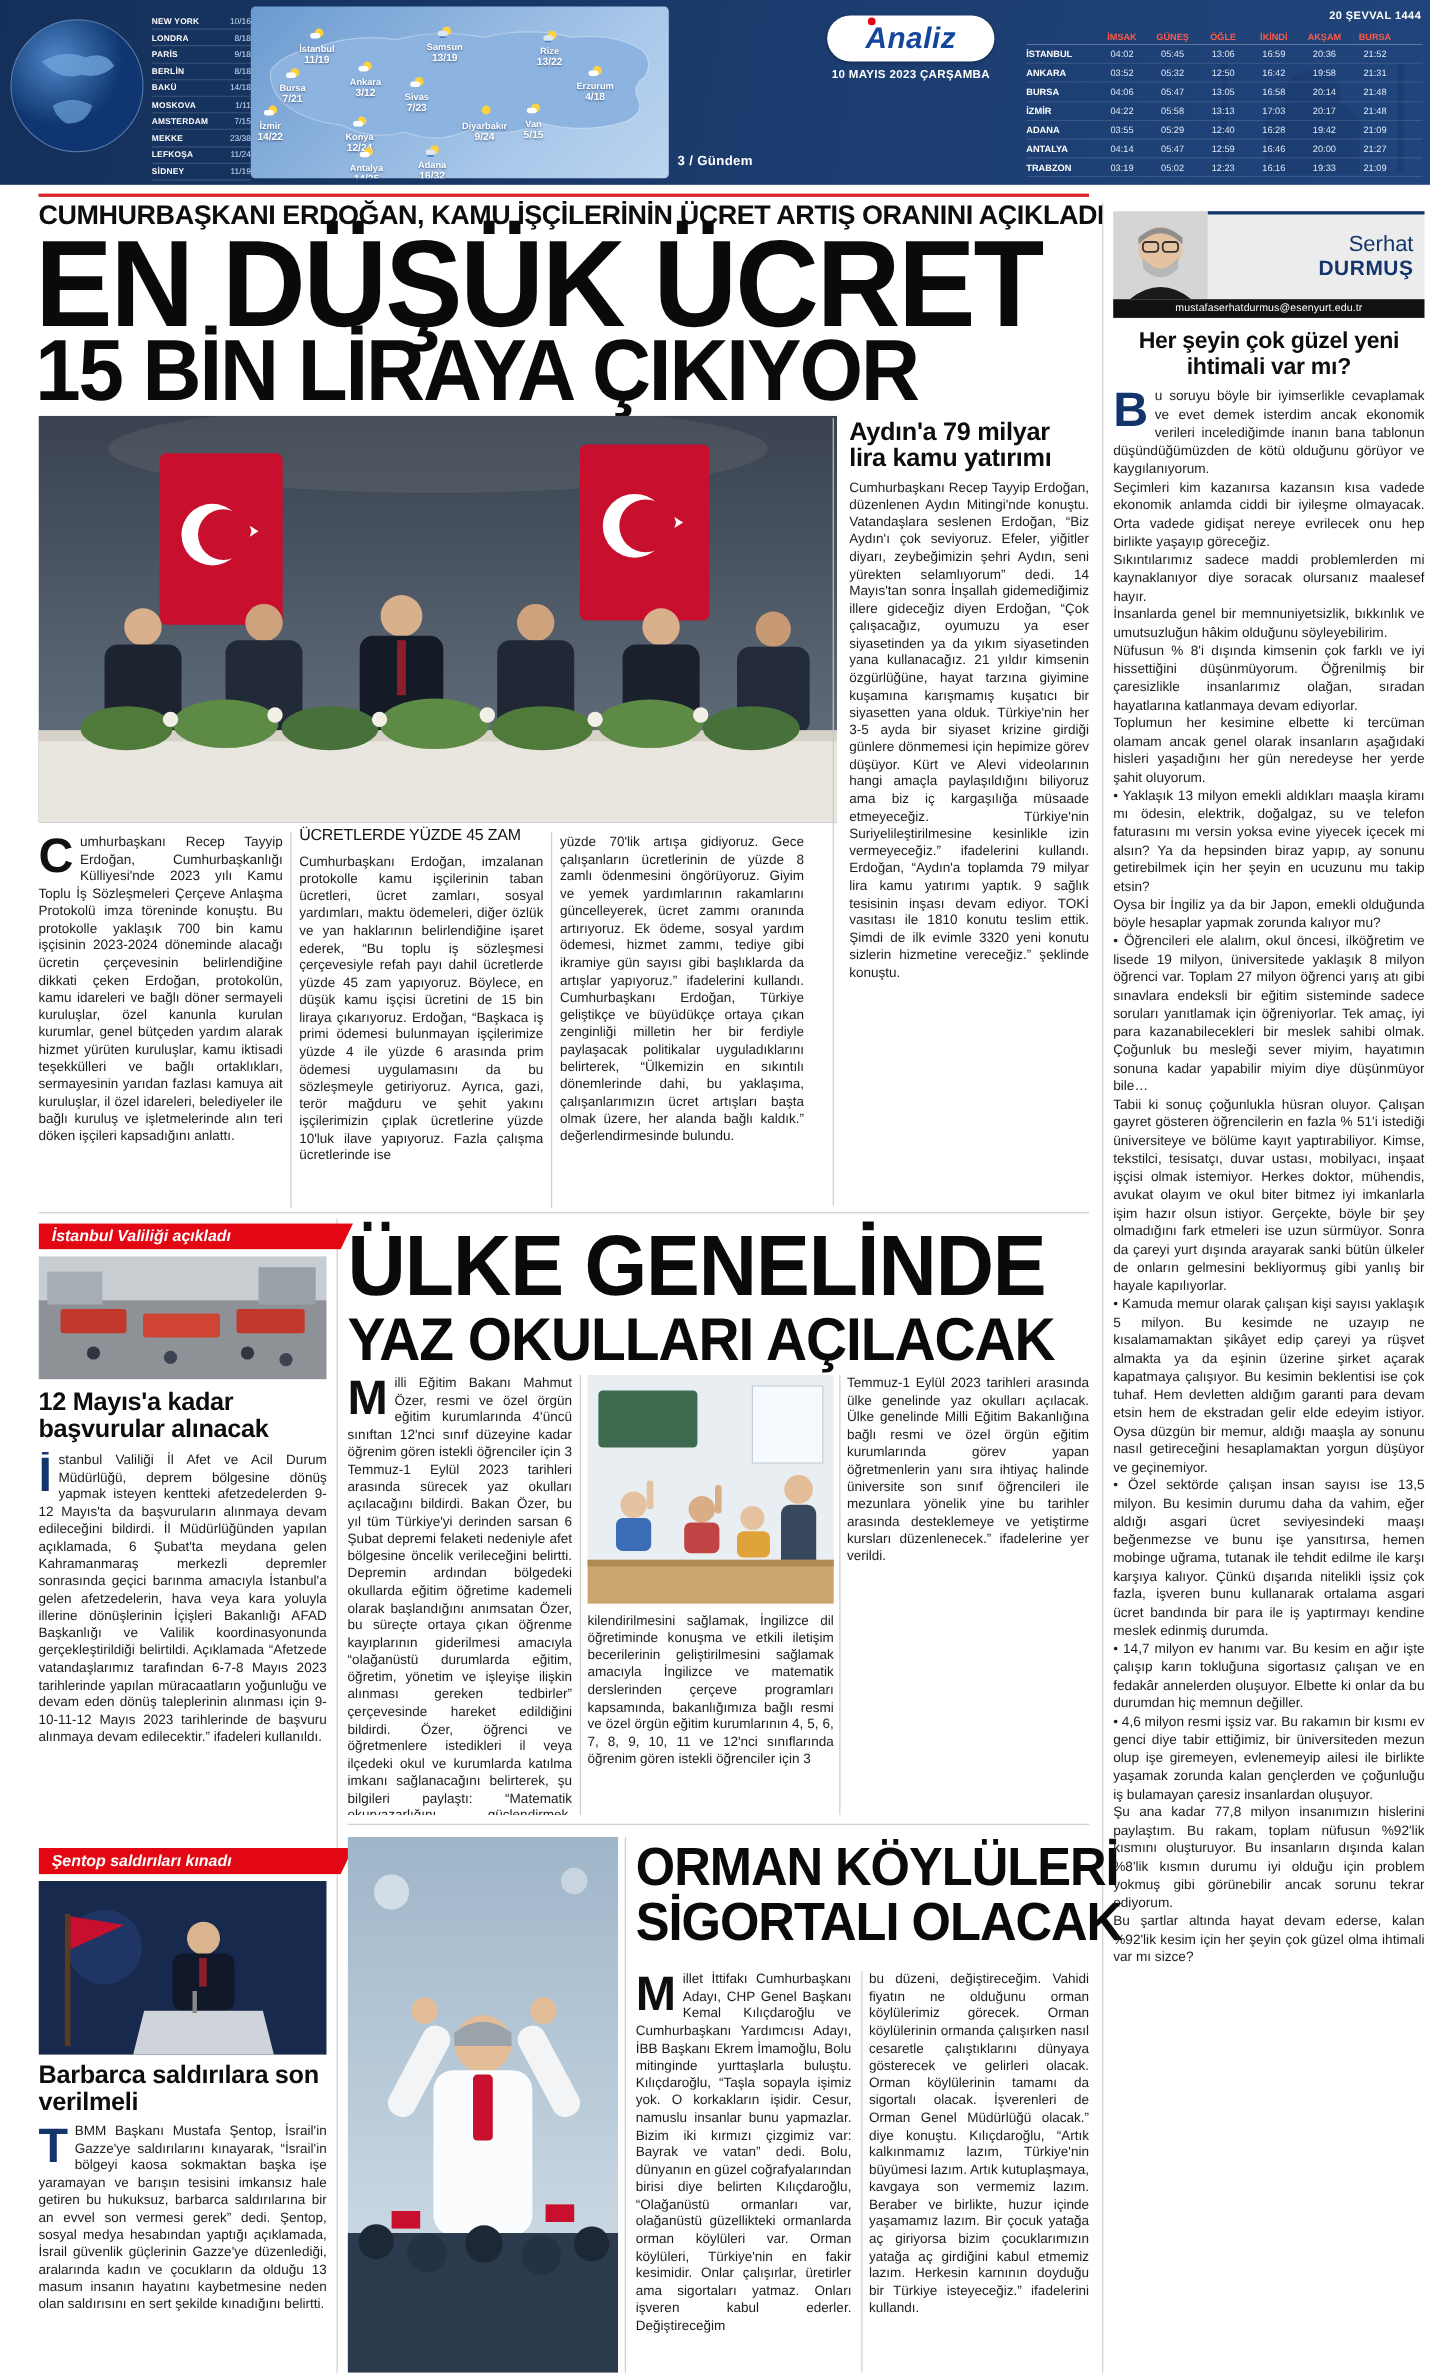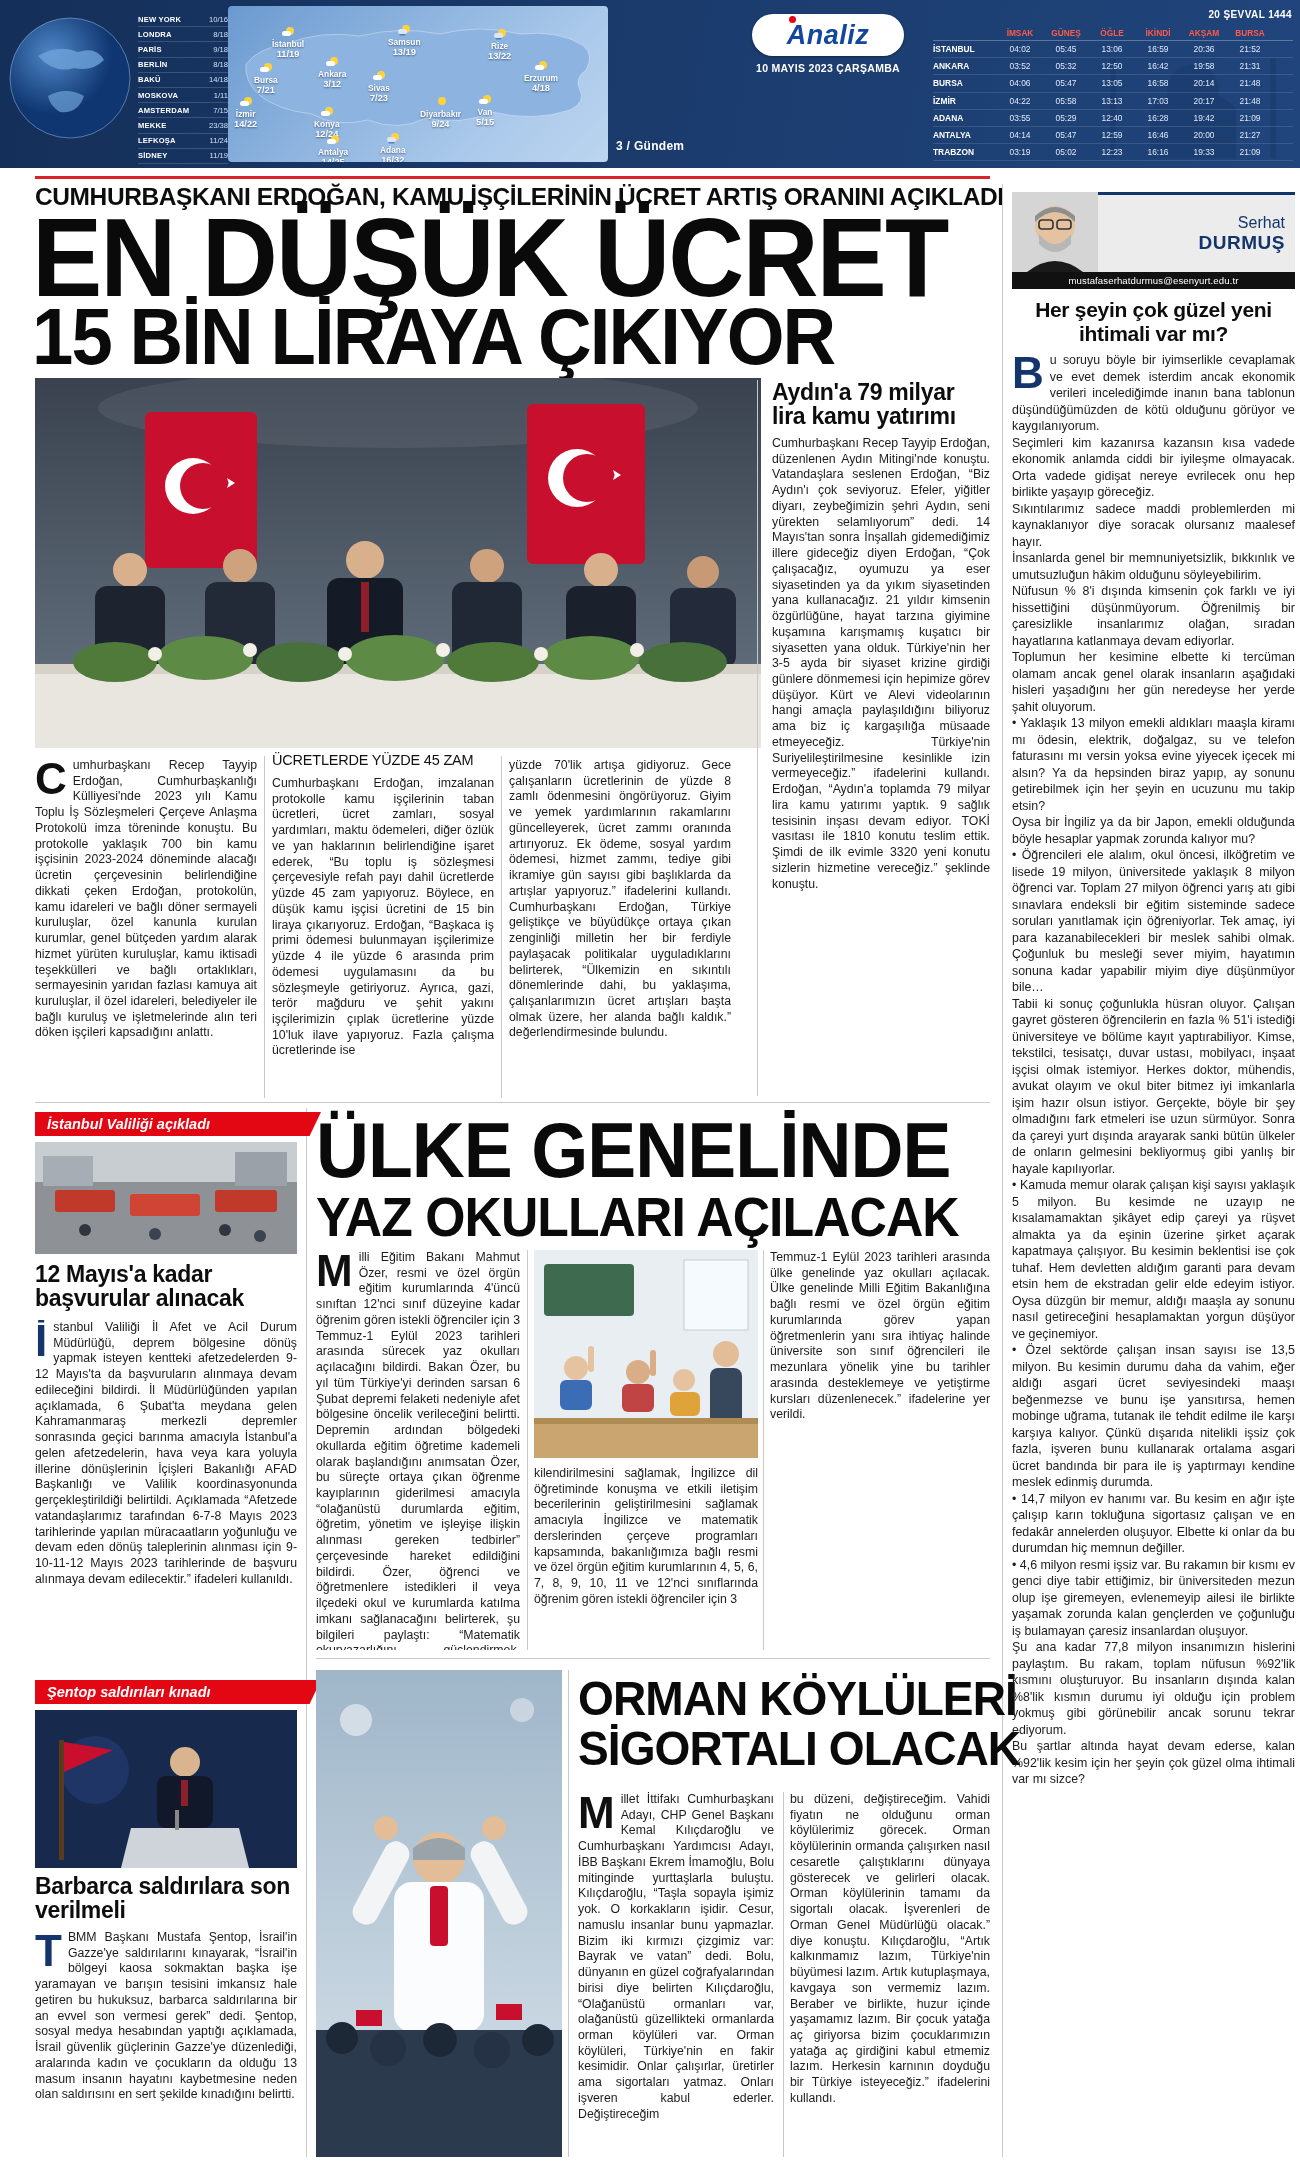--- a/index.html
+++ b/index.html
@@ -50,21 +50,21 @@
   .dc-dark::first-letter{color:#101010;}
   .dc-blue::first-letter{color:#13356b;}
 
   
   .red-tag{background:#e30613;color:#fff;font-style:italic;font-weight:700;font-size:14.5px;display:flex;align-items:center;padding:0 12px;clip-path:polygon(0 0,100% 0,96% 100%,0 100%);}
   .h-mid{font-size:23px;font-weight:900;color:#0d0d0d;line-height:1.05;letter-spacing:-.3px;}
 
   
   .author-card{position:absolute;left:1012px;top:192px;width:283px;height:80px;background:#ececec;display:flex;}
   .author-name{flex:1;display:flex;flex-direction:column;align-items:flex-end;justify-content:center;padding-right:10px;border-top:3px solid #13356b;}
-  .author-first{font-size:16px;color:#13356b;font-weight:400;}
+  .author-first{font-size:20px;color:#13356b;font-weight:400;}
   .author-last{font-size:19px;color:#13356b;font-weight:900;letter-spacing:.5px;}
   .email-bar{position:absolute;left:1012px;top:272px;width:283px;height:17px;background:#111;color:#fff;font-size:9.6px;display:flex;align-items:center;justify-content:center;letter-spacing:.1px;}
   .col-title{position:absolute;left:1012px;top:298px;width:283px;text-align:center;font-size:21px;font-weight:900;line-height:1.12;color:#0d0d0d;letter-spacing:-.3px;}
   .col-body{position:absolute;left:1012px;top:352px;width:283px;height:1800px;font-size:12.4px;line-height:1.33;}
 
   .photo{display:block;}
 </style>
 </head>
 <body>
 

